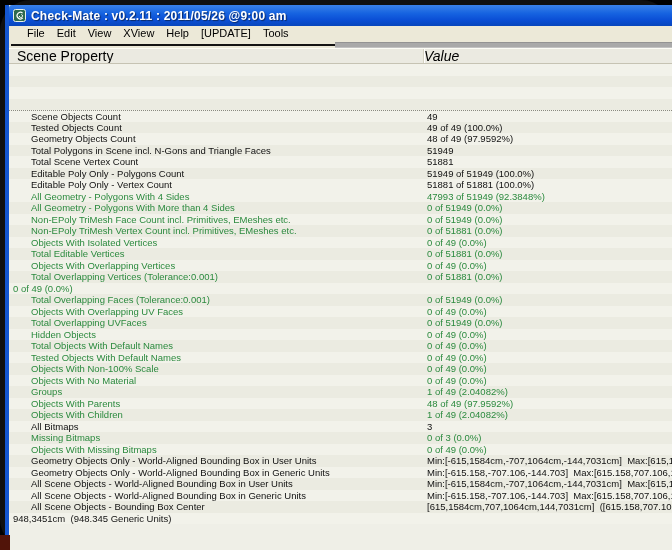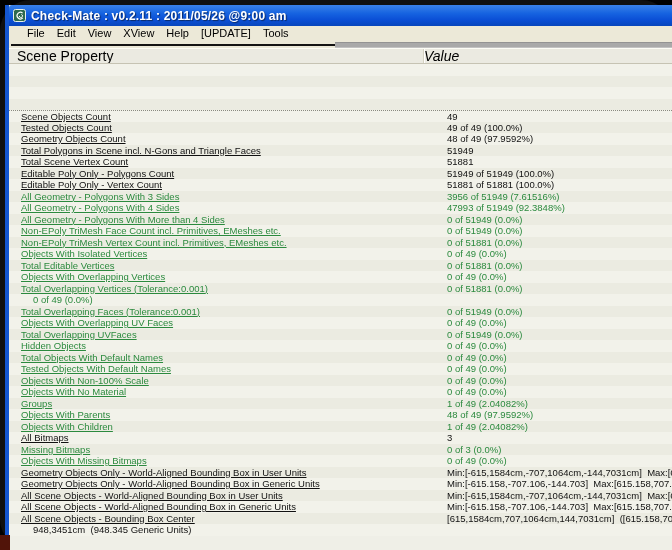--- a/index.html
+++ b/index.html
@@ -48,22 +48,22 @@
   .hdr-cell.value { border-left:1px solid #d5d2c2; box-shadow:inset 1px 0 0 #fff;font-style:italic; }
 
   .list { flex:1; background:#efefe7; overflow:hidden; font-size:9.5px; }
   .row {
     height:11.5px; display:grid; grid-template-columns:414px 1fr;
     line-height:11px; background:#f2f2ea;
   }
   .row.alt { background:#ebebe1; }
   .row.first-data { border-top:1px dotted #8a8a80; }
   .cell { white-space:pre; overflow:hidden; }
-  .cell.prop { padding-left:12px;text-decoration:underline; }
-  .cell.val { padding-left:4px;margin-left:20px; }
+  .cell.prop { padding-left:22px; }
+  .cell.val { padding-left:4px; }
   .row.black { color:#111; }
   .row.green { color:#2b8a3e; }
 
   .desktop-corner {
     position:absolute; left:0; top:535px; width:10px; height:15px;
     background:#511409;
   }
 </style>
 </head>
 <body>
@@ -140,24 +140,20 @@
           <div class="cell val">51881</div>
         </div>
         <div class="row black alt">
           <div class="cell prop">Editable Poly Only - Polygons Count</div>
           <div class="cell val">51949 of 51949 (100.0%)</div>
         </div>
         <div class="row black">
           <div class="cell prop">Editable Poly Only - Vertex Count</div>
           <div class="cell val">51881 of 51881 (100.0%)</div>
         </div>
-        <div class="row green alt">
-          <div class="cell prop">All Geometry - Polygons With 3 Sides</div>
-          <div class="cell val">3956 of 51949 (7.61516%)</div>
-        </div>
         <div class="row green">
           <div class="cell prop">All Geometry - Polygons With 4 Sides</div>
           <div class="cell val">47993 of 51949 (92.3848%)</div>
         </div>
         <div class="row green alt">
           <div class="cell prop">All Geometry - Polygons With More than 4 Sides</div>
           <div class="cell val">0 of 51949 (0.0%)</div>
         </div>
         <div class="row green">
           <div class="cell prop">Non-EPoly TriMesh Face Count incl. Primitives, EMeshes etc.</div>

